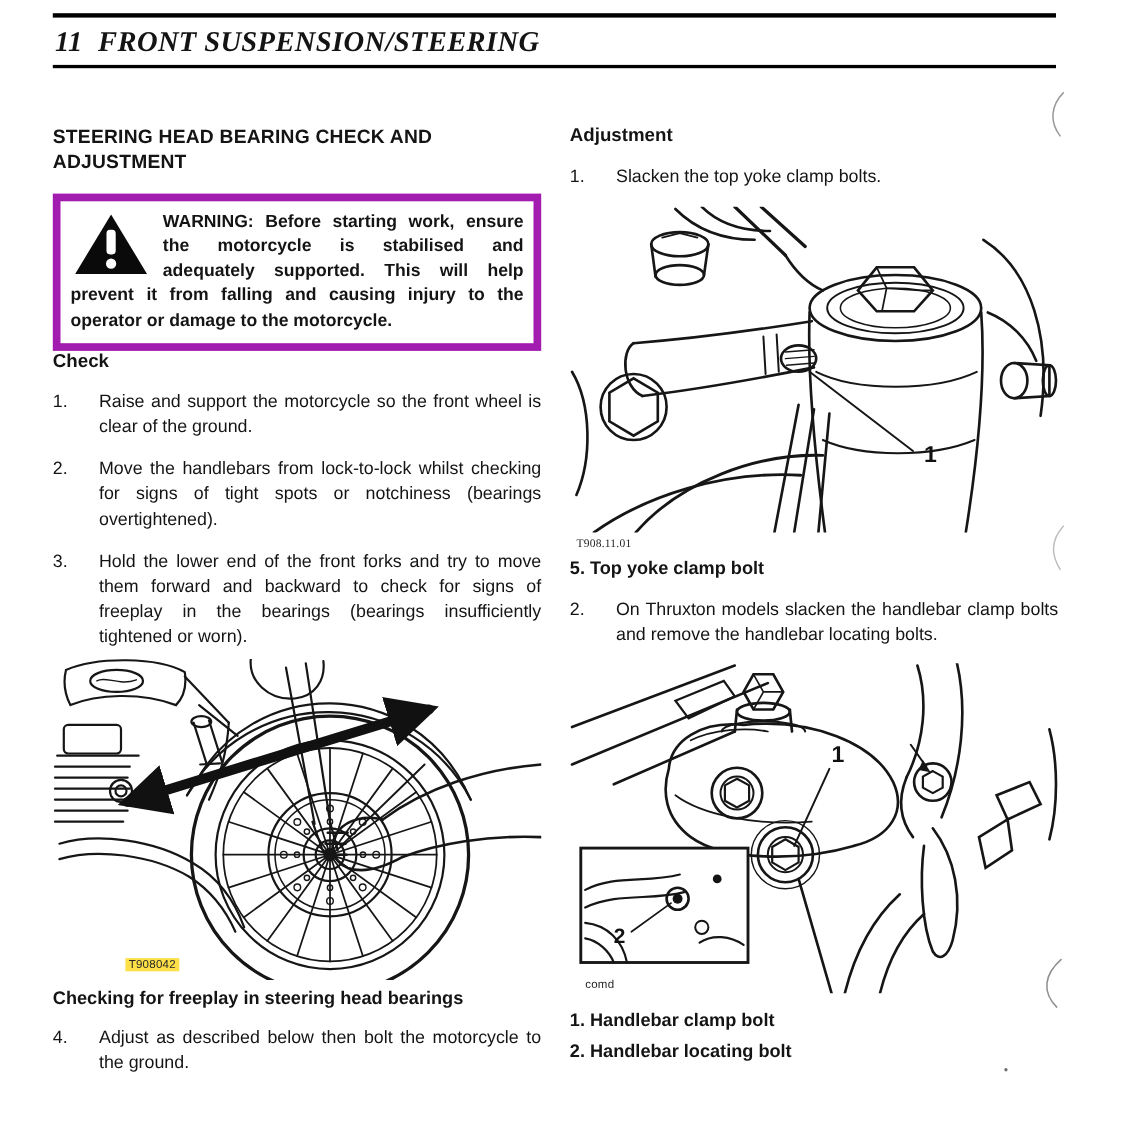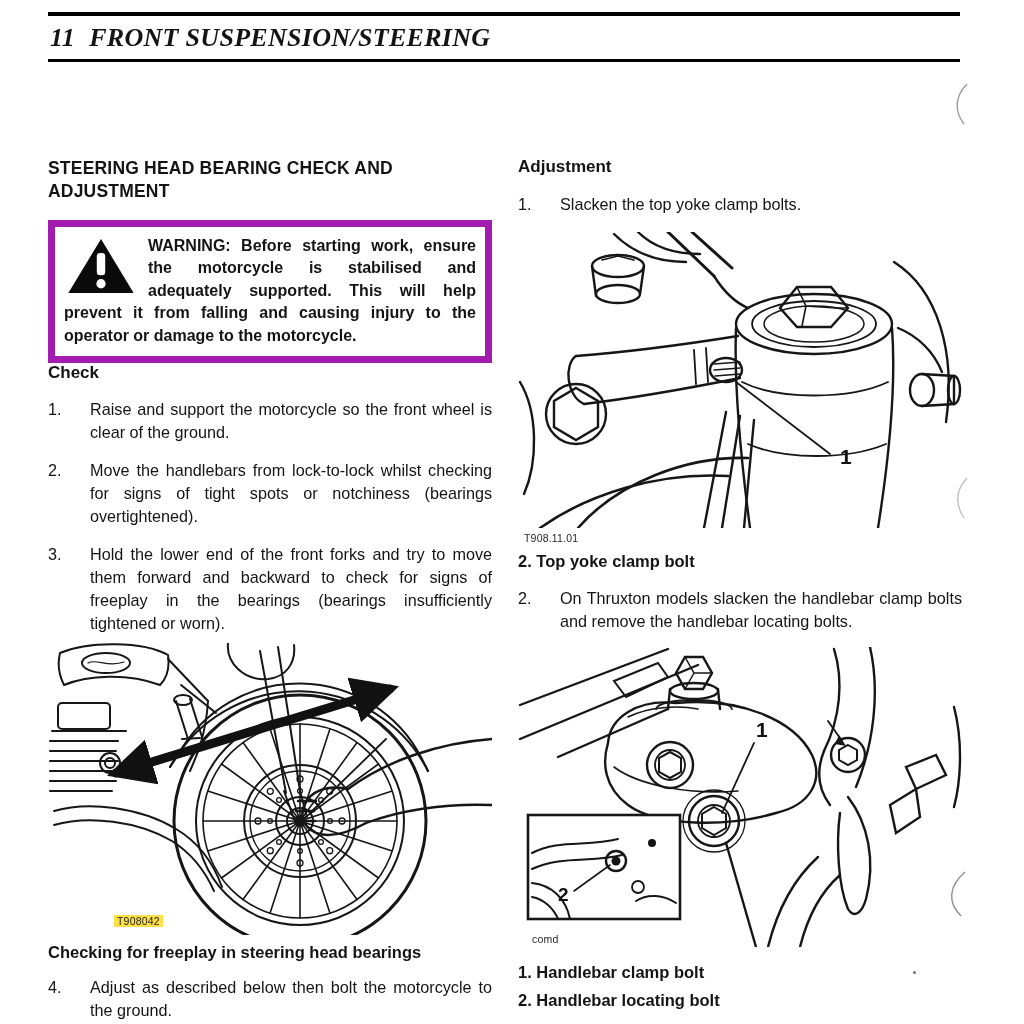--- a/index.html
+++ b/index.html
@@ -14,21 +14,21 @@
   .hdr-row{display:flex;justify-content:space-between;align-items:flex-start;padding:7px 2px 6px 2px;}
   .chap{font-family:"Liberation Serif","DejaVu Serif",serif;font-style:italic;font-weight:bold;
         font-size:26px;letter-spacing:.3px;white-space:nowrap;}
   .chap .num{margin-right:14px;}
   .logo{position:relative;padding:0 2px 6px 0;}
   .logo-txt{font-weight:900;font-size:31px;letter-spacing:-1.5px;display:inline-block;transform:scaleY(1.08);}
   .logo-sw{position:absolute;left:-2px;bottom:0;width:100%;height:16px;}
 
   
   .cols{position:absolute;top:113px;left:48px;width:914px;display:flex;gap:26px;}
-  .col{width:444px;position:relative;margin-top:44px;}
+  .col{width:444px;position:relative;}
 
   h2.sec{font-size:17.5px;font-weight:bold;line-height:1.33;margin:0;letter-spacing:.2px;}
   h3.sub{font-size:17px;font-weight:bold;margin:0;}
 
   .warn{border:7px solid #a21caf;margin-top:16px;padding:8px 9px 9px 9px;overflow:hidden;}
   .warn-tri{float:left;width:70px;height:56px;margin:3px 12px 2px 2px;}
   .warn p{margin:0;font-weight:bold;font-size:16px;line-height:22.5px;text-align:justify;}
 
   .check-h{margin-top:20px;}
   .adj-h{margin-top:6px;}
@@ -37,21 +37,21 @@
 
   .fig{position:relative;}
   .fig svg{display:block;}
   .fig-code{position:absolute;font-size:10.5px;color:#262626;letter-spacing:.2px;}
   .cap{font-weight:bold;font-size:16.5px;margin-top:8px;}
 
   .fig-moto{margin-top:8px;height:292px;}
   .fig-moto .fig-code{left:66px;bottom:8px;background:#fde047;padding:0 3px;}
 
   .fig-yoke{margin-top:16px;height:312px;}
-  .fig-yoke .fig-code{left:6px;bottom:0;}
+  .fig-yoke .fig-code{left:6px;bottom:0;font-family:Liberation Serif, serif;}
   .fig-bar{margin-top:14px;height:300px;}
   .fig-bar .fig-code{left:14px;bottom:2px;}
   .cap2{font-weight:bold;font-size:16.5px;margin-top:9px;}
   .cap2.first{margin-top:16px;}
 
   .callout{font:bold 21px "Liberation Sans",sans-serif;fill:#111;}
   .callout.small{font-size:19px;}
 
   
   .art{position:absolute;pointer-events:none;}
@@ -274,21 +274,21 @@
             <path d="M226,296 L236,188"></path>
             <path d="M60,296 C100,250 170,224 230,226" stroke-width="2.6"></path>
             <path d="M22,296 C70,262 140,240 210,244" stroke-width="2.6"></path>
           </g>
           <line x1="218" y1="150" x2="312" y2="222" stroke-width="1.8"></line>
           <text x="322" y="232" class="callout" stroke="none">1</text>
         </svg>
         <span class="fig-code">T908.11.01</span>
       </div>
 
-      <div class="cap">2. Top yoke clamp bolt</div>
+      <div class="cap">5. Top yoke clamp bolt</div>
 
       <div class="item" style="margin-top:16px;">
         <span class="num">2.</span>
         <span class="txt">On Thruxton models slacken the handlebar clamp bolts and remove the handlebar locating bolts.</span>
       </div>
 
       <div class="fig fig-bar">
         <svg viewBox="0 0 444 300" width="444" height="300" fill="none" stroke="#161616" stroke-width="2.4" stroke-linecap="round">
           <g>
             <path d="M2,58 L150,2"></path>

